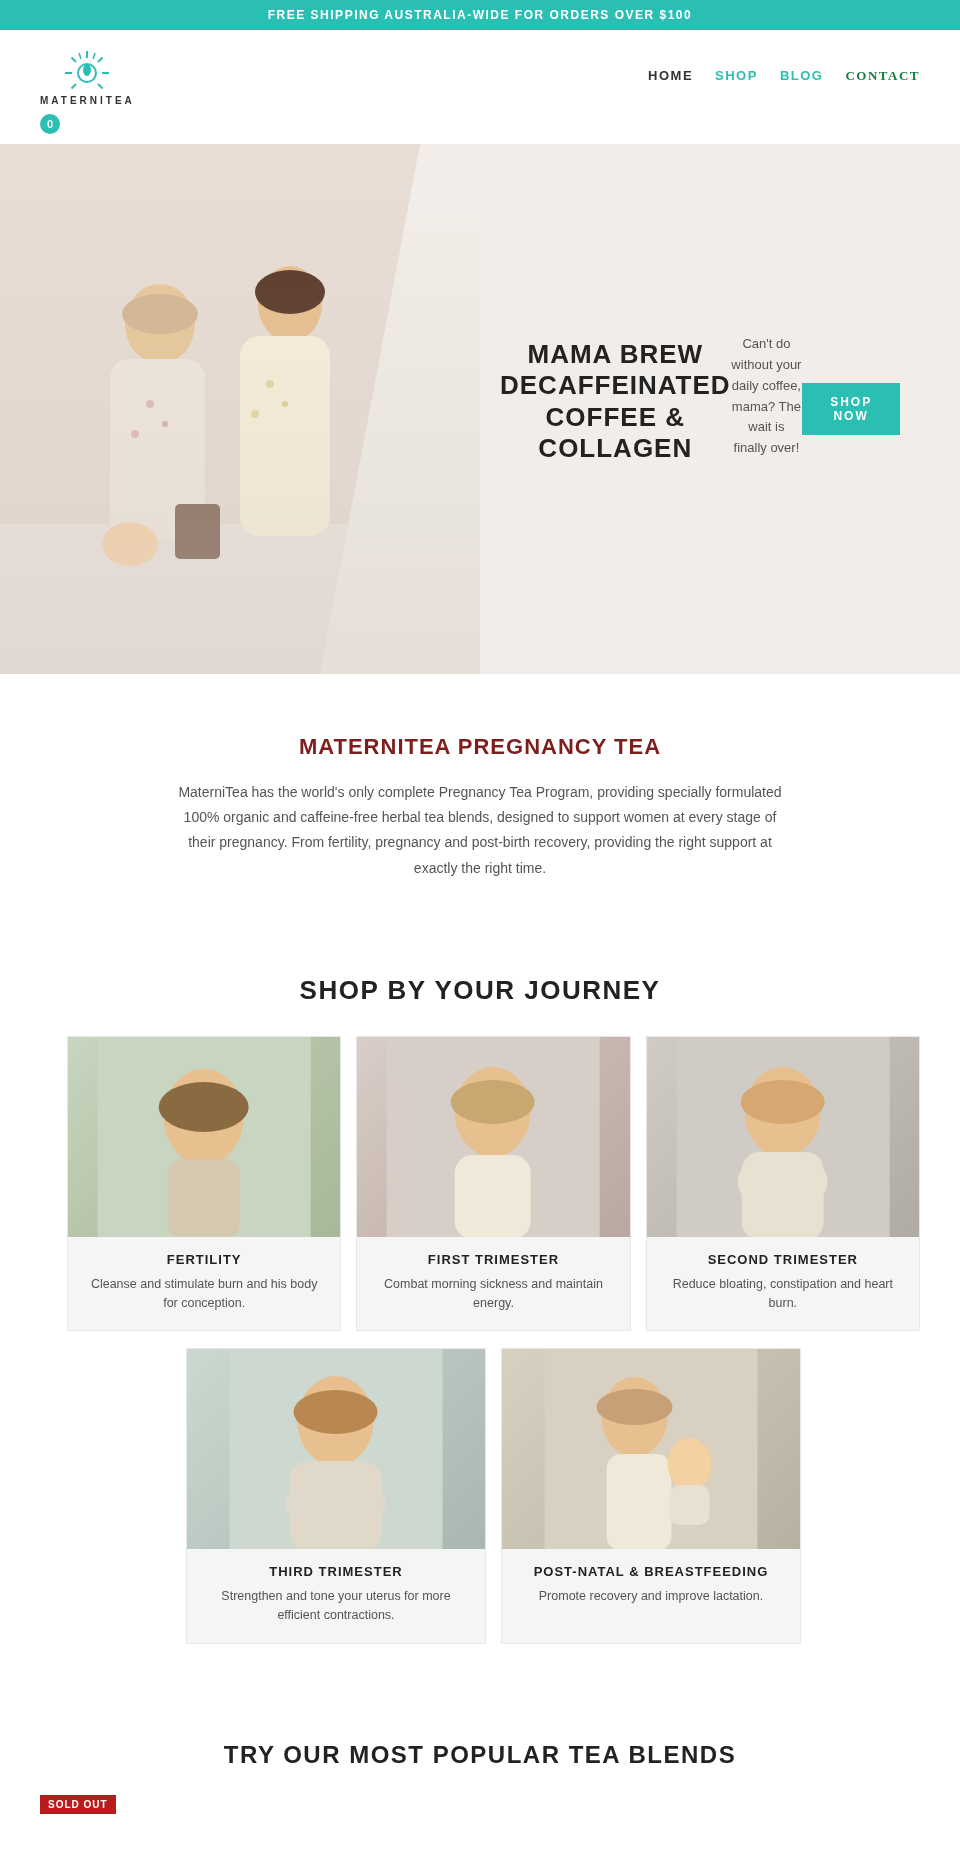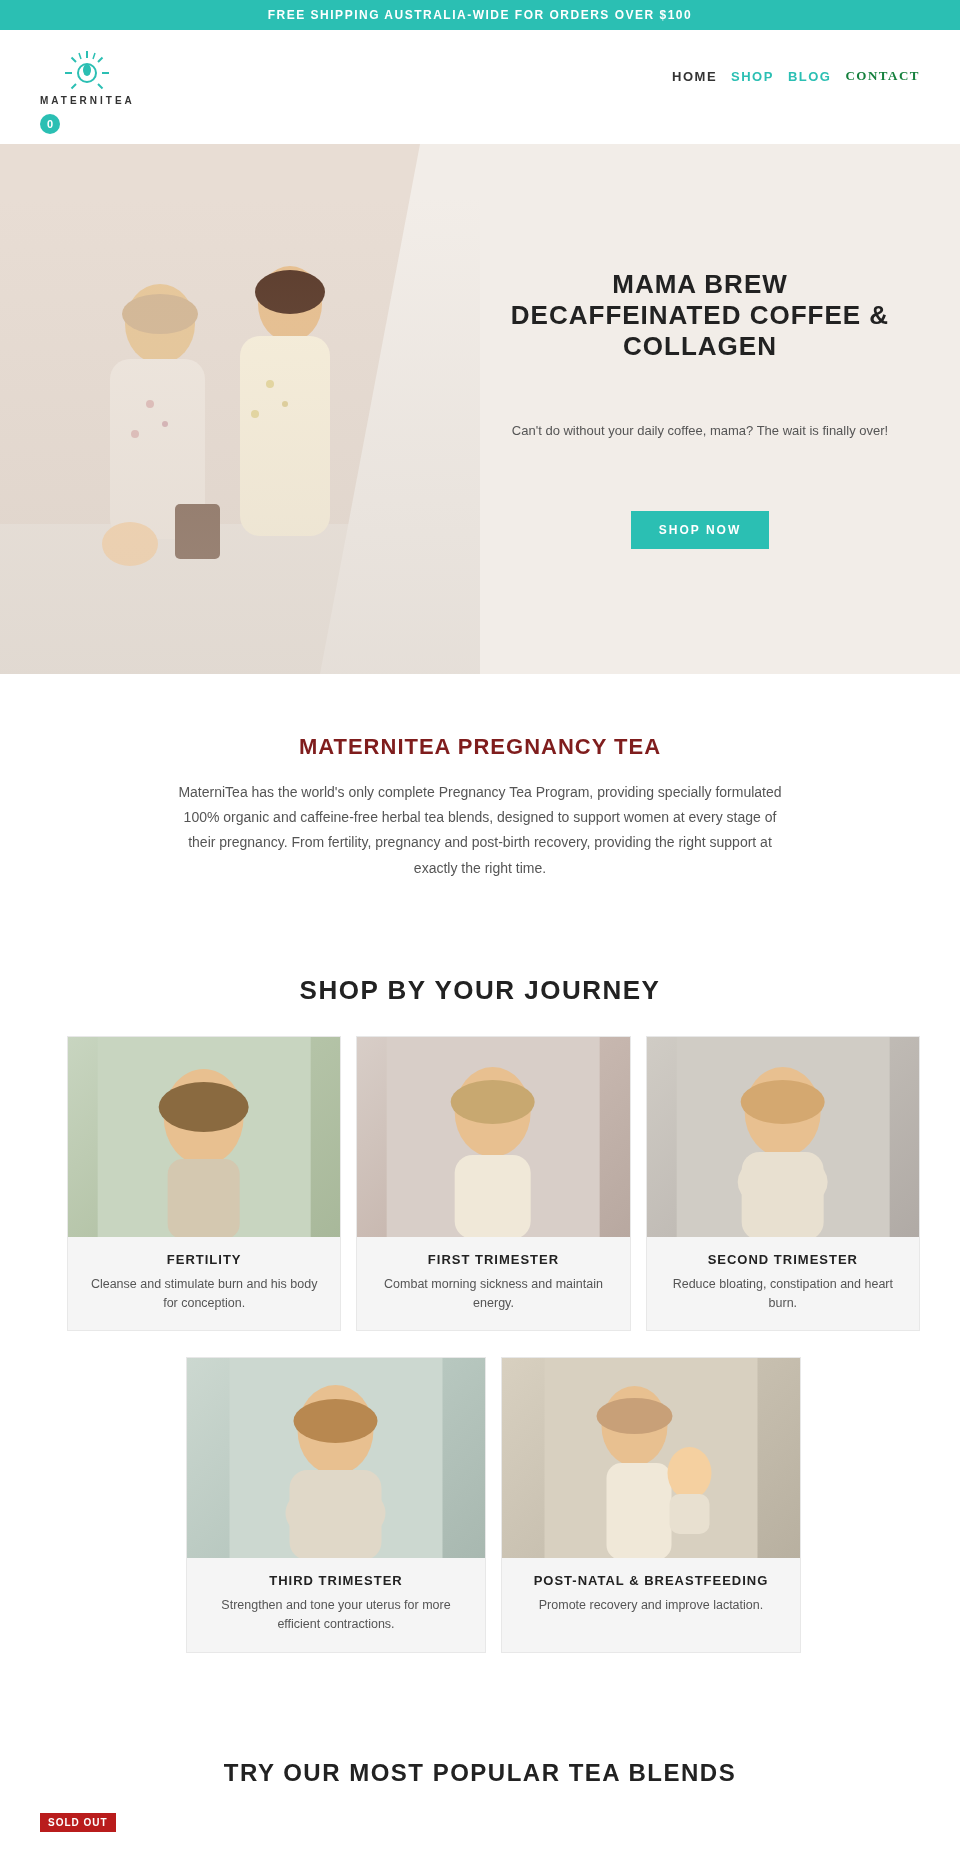--- a/index.html
+++ b/index.html
@@ -27,22 +27,22 @@
     }
     .logo-text {
       font-family: Arial, sans-serif;
       font-size: 10px;
       letter-spacing: 3px;
       color: #333;
       font-weight: 600;
     }
     nav {
       display: flex;
-      gap: 14px;
-      align-items: flex-end;
+      gap: 22px;
+      align-items: center;
     }
     nav a {
       text-decoration: none;
       font-family: Arial, sans-serif;
       font-size: 13px;
       letter-spacing: 1.5px;
       font-weight: 700;
       color: #2bbfb3;
     }
     .cart-badge {
@@ -93,27 +93,25 @@
       height: 90%;
       background: linear-gradient(180deg, transparent 0%, rgba(200,190,180,0.3) 100%);
     }
     .hero-content {
       position: absolute;
       right: 0;
       top: 0;
       width: 50%;
       height: 100%;
       display: flex;
-      flex-direction: column;
       align-items: center;
       justify-content: center;
       padding: 40px 60px 40px 20px;
       background: #f2ede8;
       text-align: center;
-      gap: 44px;
     }
     .hero-title {
       font-family: Arial, sans-serif;
       font-size: 26px;
       font-weight: 900;
       color: #222;
       letter-spacing: 1px;
       line-height: 1.2;
       margin-bottom: 15px;
       text-transform: uppercase;
@@ -171,21 +169,21 @@
       font-size: 26px;
       font-weight: 900;
       letter-spacing: 1.5px;
       color: #222;
       text-transform: uppercase;
       margin-bottom: 30px;
     }
     .journey-grid-row {
       display: flex;
       gap: 15px;
-      margin-bottom: 26px;
+      margin-bottom: 17px;
       padding-left: 27px;
     }
     .journey-card {
       flex: 1;
       background: #f5f5f5;
       border: 1px solid #e8e8e8;
     }
     .journey-img-placeholder {
       width: 100%;
       height: 200px;

